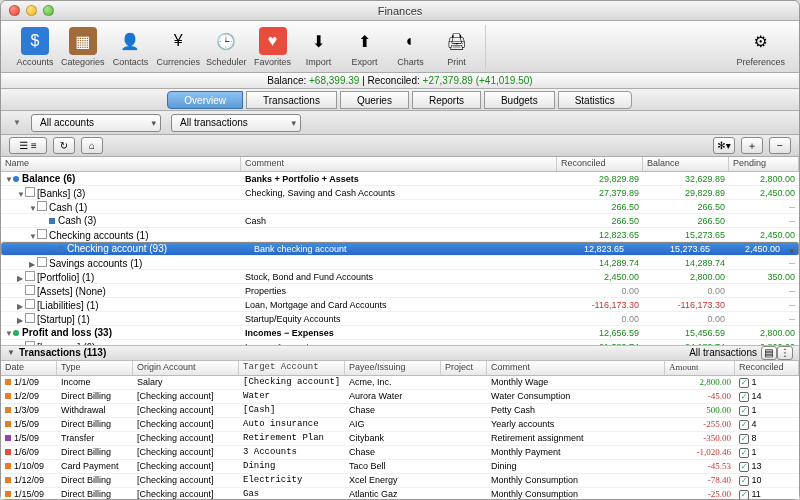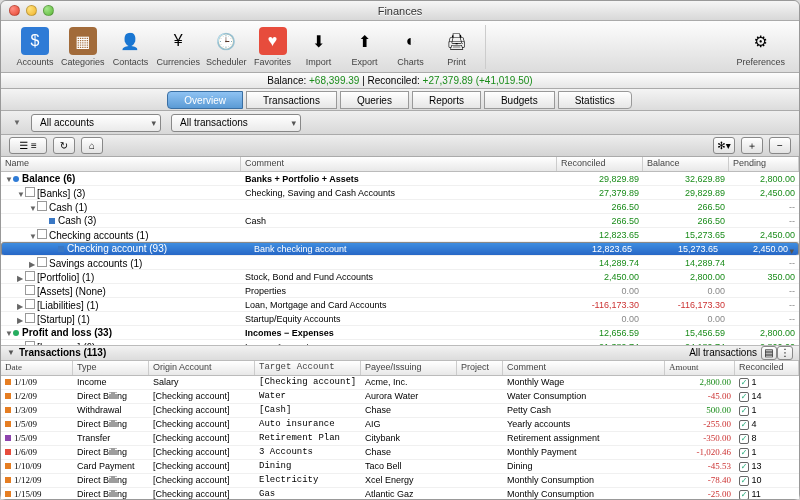--- a/index.html
+++ b/index.html
@@ -21,21 +21,21 @@
 
 .statusbar { height:16px; background:linear-gradient(#fdfdfd,#e6e6e6); border-bottom:1px solid #aaa; text-align:center; font-size:10px; line-height:16px;}
 .statusbar .pos{color:#1a8c1a;}
 
 .tabs { height:22px; background:linear-gradient(#f4f4f4,#dcdcdc); border-bottom:1px solid #aaa; display:flex; align-items:center; justify-content:center; gap:4px;}
 .tab { padding:2px 16px; border:1px solid #999; background:linear-gradient(#fff,#e6e6e6); font-size:10px; margin-left:-1px; height:18px; line-height:14px;}
 .tab.first{border-radius:4px 0 0 4px;} .tab.last{border-radius:0 4px 4px 0;}
 .tab.active{background:linear-gradient(#8fc3f3,#5b9bd5); color:#fff; border-color:#3a6fa3;}
 
 .filterbar { height:24px; background:linear-gradient(#efefef,#d8d8d8); border-bottom:1px solid #aaa; display:flex; align-items:center; padding:0 12px; gap:10px;}
-.sel { height:18px; border:1px solid #888; border-radius:3px; background:linear-gradient(#fff,#eaeaea); padding:0 6px 0 8px; line-height:16px; font-size:10px; position:relative; min-width:130px;}
+.sel { height:18px; border:1px solid #888; border-radius:3px; background:linear-gradient(#fff,#eaeaea); padding:0 14px 0 8px; line-height:16px; font-size:10px; position:relative; min-width:130px;}
 .sel:after{content:"▾"; position:absolute; right:4px; top:0; font-size:9px; color:#555;}
 
 .viewbar { height:22px; background:linear-gradient(#eee,#d4d4d4); border-bottom:1px solid #aaa; display:flex; align-items:center; padding:0 8px; gap:6px;}
 .segbtn { height:17px; border:1px solid #888; border-radius:3px; background:linear-gradient(#fff,#e3e3e3); display:flex; align-items:center; justify-content:center; min-width:22px; font-size:10px;}
 .segbtn.grp{min-width:38px;}
 .spacer{flex:1;}
 
 .main { flex:1; display:flex; flex-direction:column; overflow:hidden;}
 
 .cols { height:15px; display:flex; background:linear-gradient(#fff,#e8e8e8); border-bottom:1px solid #bbb;}
@@ -54,21 +54,21 @@
 .money.pos{color:#1a8c1a;} .money.neg{color:#c33;} .money.dash{color:#888;}
 .bold{font-weight:bold;}
 
 .divbar{height:16px;background:linear-gradient(#f2f2f2,#dcdcdc);border-top:1px solid #bbb;border-bottom:1px solid #bbb;display:flex;align-items:center;padding:0 6px;font-size:9px;}
 .divbar .disc{color:#555;}
 .divbar .spacer{flex:1;}
 
 
 .c-name{width:240px;} .c-comm{flex:1;} .c-rec{width:86px;} .c-bal{width:86px;} .c-pend{width:70px;}
 
-.t-date{width:72px;font-family:Liberation Serif, serif;} .t-type{width:76px;} .t-orig{width:106px;} .t-targ{width:106px;font-family:Liberation Mono, monospace;} .t-pay{width:96px;} .t-proj{width:46px;} .t-comm{flex:1;} .t-amt{width:70px;font-family:Liberation Serif, serif;} .t-rec{width:64px;}
+.t-date{width:56px;} .t-type{width:76px;} .t-orig{width:106px;} .t-targ{width:106px;font-family:Liberation Mono, monospace;} .t-pay{width:96px;} .t-proj{width:46px;} .t-comm{flex:1;} .t-amt{width:70px;font-family:Liberation Serif, serif;} .t-rec{width:64px;}
 .trans .row{cursor:default;}
 .cb{display:inline-block;width:10px;height:10px;border:1px solid #666;border-radius:2px;background:#fff;text-align:center;line-height:8px;font-size:8px;color:#2a7;}
 </style>
 </head>
 <body>
 
 <div class="window">
 
   <div class="titlebar">
     <div class="traffic">

